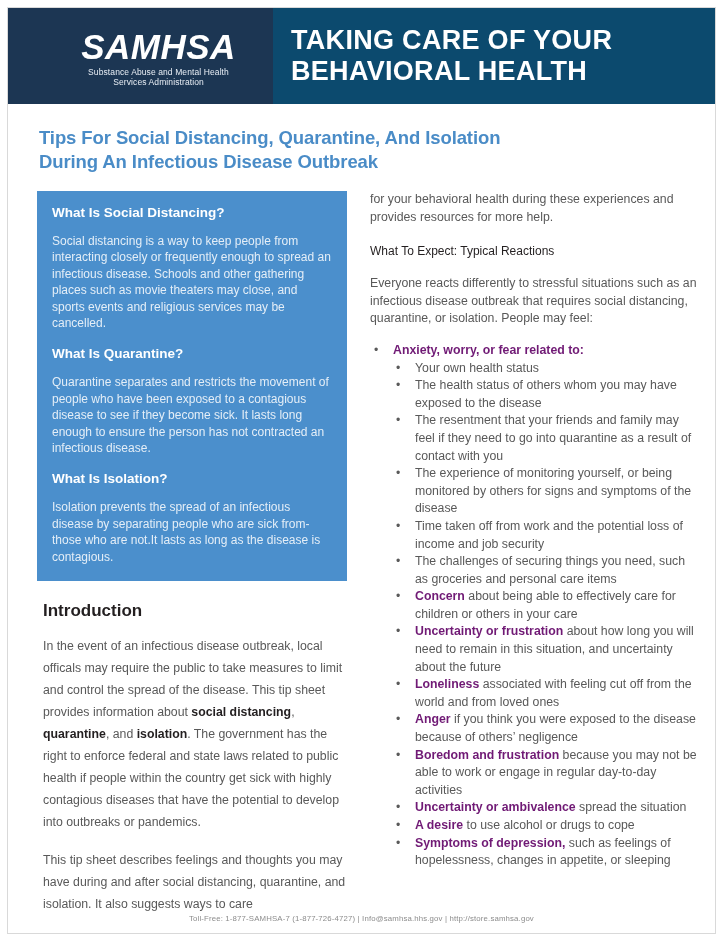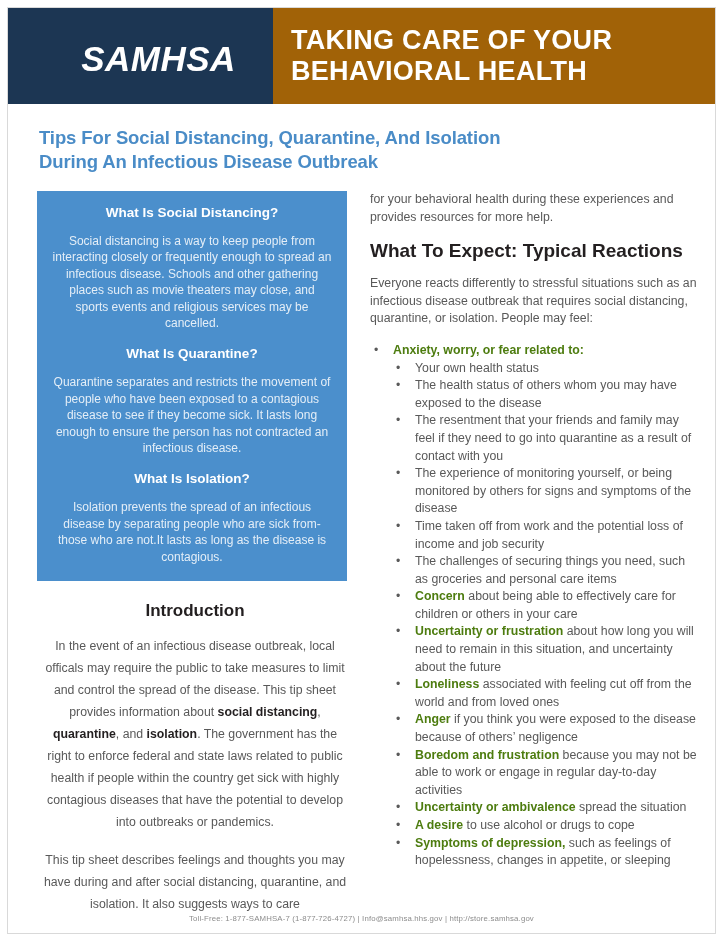--- a/index.html
+++ b/index.html
@@ -55,21 +55,21 @@
   }
   .logo-sub {
     color: #e8eef5;
     font-size: 8.5px;
     line-height: 10px;
     text-align: center;
     margin-top: 3px;
     letter-spacing: 0.1px;
   }
   .header-right {
-    background: #a16207;
+    background: #0c4a6e;
     flex: 1;
     display: flex;
     flex-direction: column;
     justify-content: center;
     padding-left: 18px;
     box-sizing: border-box;
   }
   .header-title-line {
     color: #ffffff;
     font-weight: bold;
@@ -93,21 +93,20 @@
   
   .columns {
     display: flex;
     padding: 17px 14px 0 29px;
     box-sizing: border-box;
   }
   .col-left {
     width: 310px;
     min-width: 310px;
     margin-right: 23px;
-    text-align: center;
   }
   .col-right {
     flex: 1;
   }
 
   
   .def-box {
     background: #4b8fcc;
     padding: 13px 15px 16px 15px;
     box-sizing: border-box;
@@ -144,22 +143,22 @@
 
   
   .rc-para {
     color: #595959;
     font-size: 12.3px;
     line-height: 17.6px;
     margin: 0 0 14px 0;
   }
   .rc-heading {
     color: #231f20;
-    font-weight: bold;
-    font-size: 19px;
+    font-weight: normal;
+    font-size: 12px;
     line-height: 22px;
     margin: 0 0 13px 0;
   }
   ul.blist {
     list-style: none;
     margin: 0;
     padding: 0;
   }
   ul.blist li {
     position: relative;
@@ -173,21 +172,21 @@
     position: absolute;
     left: 4px;
     top: 0;
     color: #595959;
     font-size: 12.3px;
     line-height: 17.6px;
   }
   ul.blist.level2 {
     margin-left: 22px;
   }
-  ul.blist li b { color: #4d7c0f; }
+  ul.blist li b { color: #701a75; }
 
   
   .footer {
     position: absolute;
     left: 0;
     bottom: 10px;
     width: 100%;
     text-align: center;
     color: #8c8c8c;
     font-size: 7.8px;
@@ -195,20 +194,24 @@
   }
 </style>
 </head>
 <body>
 
 <div class="page">
 
   <div class="header">
     <div class="header-left">
       <div class="logo-word">SAMHSA</div>
+      <div class="logo-sub">
+        <div>Substance Abuse and Mental Health</div>
+        <div>Services Administration</div>
+      </div>
     </div>
     <div class="header-right">
       <div class="header-title-line">TAKING CARE OF YOUR</div>
       <div class="header-title-line">BEHAVIORAL HEALTH</div>
     </div>
   </div>
 
   <div class="subtitle">
     <div class="subtitle-line">Tips For Social Distancing, Quarantine, And Isolation</div>
     <div class="subtitle-line">During An Infectious Disease Outbreak</div>

